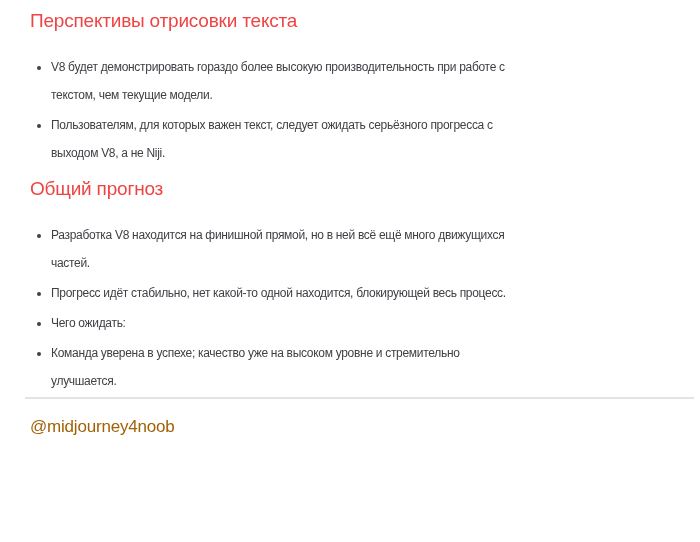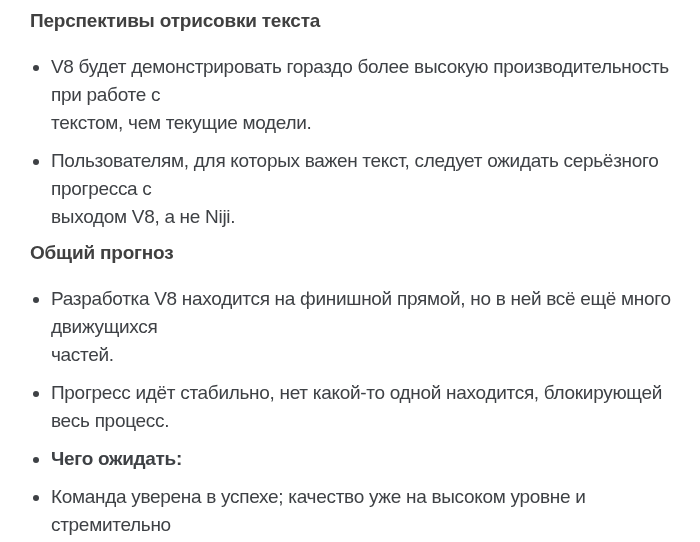--- a/index.html
+++ b/index.html
@@ -9,47 +9,47 @@
     background: #ffffff;
     overflow: hidden;
     font-family: "Liberation Sans", "DejaVu Sans", sans-serif;
     -webkit-font-smoothing: antialiased;
   }
   .page { padding: 9px 0 0 30px; }
 
   .heading {
     font-size: 19px;
     line-height: 23px;
-    font-weight: 700;
-    color: #404040;
+    font-weight: 400;
+    color: #ef4444;
     letter-spacing: -0.2px;
     margin: 0 0 21px 0;
   }
   .heading.second { margin-top: 10px; }
 
   ul.list {
     margin: 0 0 2px 0;
     padding-left: 21px;
     list-style-type: disc;
-    font-size: 19px;
+    font-size: 12px;
     line-height: 28px;
     color: #3e4145;
     letter-spacing: -0.3px;
   }
-  ul.list > li + li { margin-top: 10px; }
+  ul.list > li + li { margin-top: 2px; }
 
   ul.nested {
     list-style-type: circle;
     margin: 8px 0 2px 0;
     padding-left: 32px;
   }
   ul.nested > li + li { margin-top: 7px; }
 
   .t { white-space: pre-line; }
-  .bold { font-weight: 700; }
+  .bold { font-weight: 400; }
 
   hr.divider {
     border: 0;
     border-top: 2px solid #e3e4e5;
     margin: 2px 6px 0 -5px;
   }
 
   .footer {
     margin: 17px 0 0 0;
     font-size: 17px;

